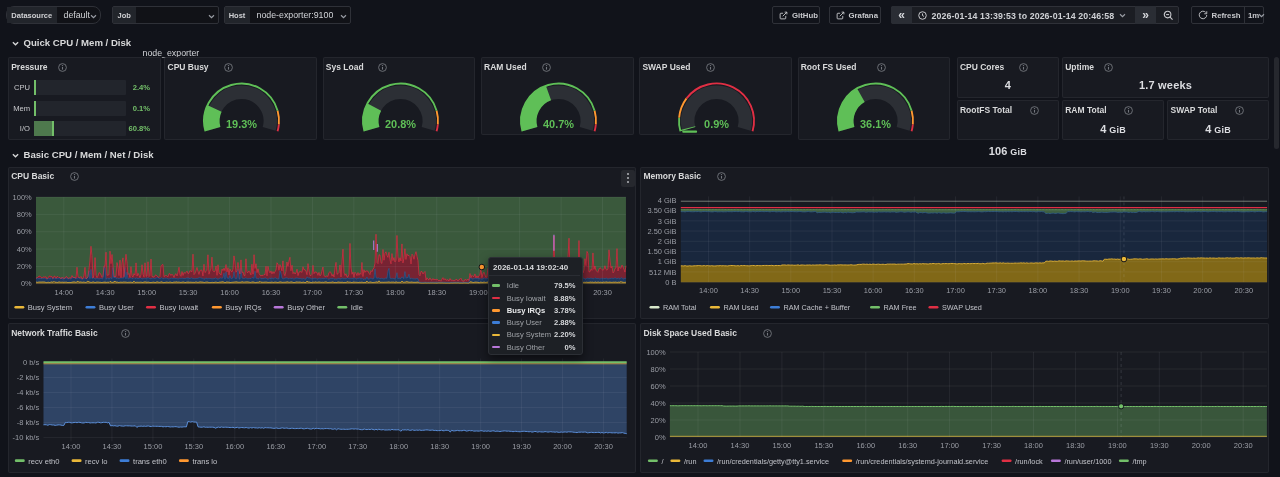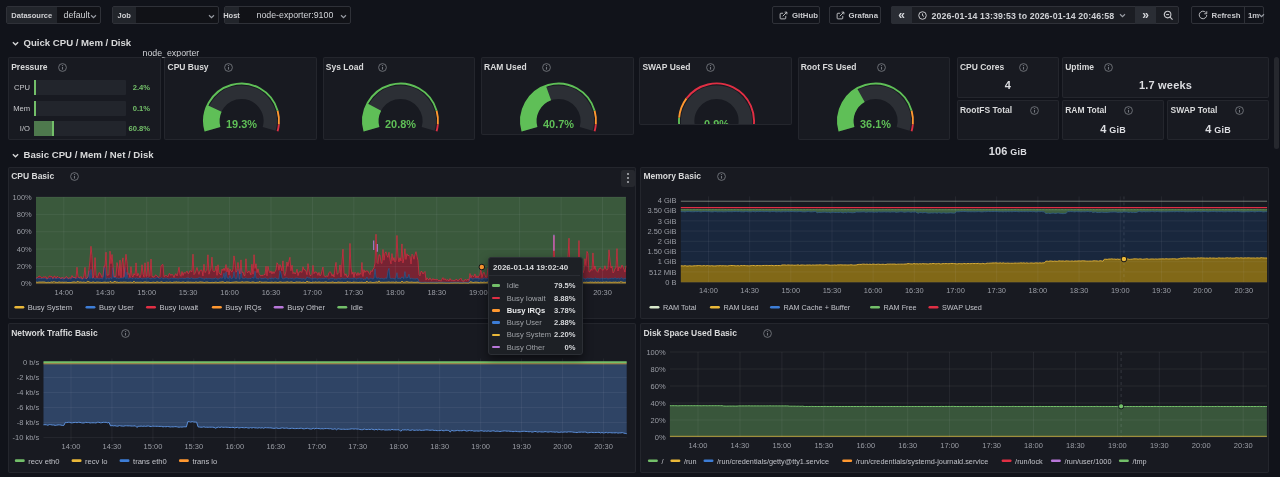--- a/index.html
+++ b/index.html
@@ -1,28 +1,28 @@
 <!DOCTYPE html>
 <html><head><meta charset="utf-8"><style>html,body{margin:0;padding:0;background:#11131a;width:1280px;height:477px;overflow:hidden;font-family:"Liberation Sans", sans-serif;}.p{position:absolute;background:#181a21;border:1px solid rgba(255,255,255,0.055);border-radius:2px;box-sizing:border-box;}.t{position:absolute;font-size:8.5px;font-weight:700;color:#d8d9da;white-space:nowrap;line-height:9px;}.abs{position:absolute;}</style></head><body>
-<div class="abs" style="left:6.0px;top:6px;width:95.0px;height:18px;border:1px solid #2f3138;border-radius:2px;box-sizing:border-box;background:#111217;">
+<div class="abs" style="left:6.0px;top:6px;width:95.0px;height:18px;border:1px solid #2f3138;border-radius:8px;box-sizing:border-box;background:#111217;">
     <div class="abs" style="left:0;top:0;bottom:0;width:49.5px;background:#22252b;color:#d0d1d4;font-size:7.5px;font-weight:700;display:flex;align-items:center;justify-content:center;">Datasource</div>
     <div class="abs" style="left:49.5px;top:0;bottom:0;right:13px;color:#d2d4d8;font-size:8.8px;display:flex;align-items:center;padding-left:7px;white-space:nowrap;">default</div>
     <svg class="abs" style="right:3.5px;top:6.5px" width="7" height="5" viewBox="0 0 8 6">
       <path d="M1 1.5L4 4.5L7 1.5" stroke="#9a9da5" stroke-width="1.4" fill="none"></path>
     </svg>
   </div>
 <div class="abs" style="left:112.0px;top:6px;width:107.0px;height:18px;border:1px solid #2f3138;border-radius:2px;box-sizing:border-box;background:#111217;">
     <div class="abs" style="left:0;top:0;bottom:0;width:22.5px;background:#22252b;color:#d0d1d4;font-size:7.5px;font-weight:700;display:flex;align-items:center;justify-content:center;">Job</div>
     <div class="abs" style="left:22.5px;top:0;bottom:0;right:13px;color:#d2d4d8;font-size:8.8px;display:flex;align-items:center;padding-left:7px;white-space:nowrap;margin-top:46px;">node_exporter</div>
     <svg class="abs" style="right:3.5px;top:6.5px" width="7" height="5" viewBox="0 0 8 6">
       <path d="M1 1.5L4 4.5L7 1.5" stroke="#9a9da5" stroke-width="1.4" fill="none"></path>
     </svg>
   </div>
 <div class="abs" style="left:223.5px;top:6px;width:127.5px;height:18px;border:1px solid #2f3138;border-radius:2px;box-sizing:border-box;background:#111217;">
-    <div class="abs" style="left:0;top:0;bottom:0;width:14px;background:#22252b;color:#d0d1d4;font-size:7.5px;font-weight:700;display:flex;align-items:center;justify-content:center;">Host</div>
+    <div class="abs" style="left:0;top:0;bottom:0;width:25.0px;background:#22252b;color:#d0d1d4;font-size:7.5px;font-weight:700;display:flex;align-items:center;justify-content:center;">Host</div>
     <div class="abs" style="left:25.0px;top:0;bottom:0;right:13px;color:#d2d4d8;font-size:8.8px;display:flex;align-items:center;padding-left:7px;white-space:nowrap;">node-exporter:9100</div>
     <svg class="abs" style="right:3.5px;top:6.5px" width="7" height="5" viewBox="0 0 8 6">
       <path d="M1 1.5L4 4.5L7 1.5" stroke="#9a9da5" stroke-width="1.4" fill="none"></path>
     </svg>
   </div>
 <div class="abs" style="left:772.0px;top:6px;width:47.5px;height:18px;border:1px solid #2f3138;border-radius:2px;box-sizing:border-box;"></div>
 <svg class="abs" style="left:779.0px;top:10.5px" width="9" height="9" viewBox="0 0 24 24" fill="none" stroke="#c7c8cc" stroke-width="2.4">
     <path d="M18 13v6a2 2 0 0 1-2 2H5a2 2 0 0 1-2-2V8a2 2 0 0 1 2-2h6"></path>
     <polyline points="15 3 21 3 21 9"></polyline>
     <line x1="10" y1="14" x2="21" y2="3"></line>
@@ -131,21 +131,21 @@
       <path d="M47.80,71.51 A29.80,29.80 0 0 1 66.40,35.25" fill="none" stroke="#5fbf57" stroke-width="15.5"></path>
       <text x="76.5" y="70.3" font-size="11" font-weight="700" fill="#5fbf57" text-anchor="middle">40.7%</text>
     </svg>
   </div>
 <div class="t" style="left:484.1px;top:62.8px;">RAM Used</div>
 <svg class="abs" style="left:541.8px;top:62.8px" width="9" height="9" viewBox="0 0 9 9">
     <circle cx="4.5" cy="4.5" r="3.9" fill="none" stroke="#74777e" stroke-width="0.9"></circle>
     <line x1="4.5" y1="4" x2="4.5" y2="6.6" stroke="#74777e" stroke-width="1.1"></line>
     <circle cx="4.5" cy="2.6" r="0.7" fill="#74777e"></circle>
   </svg>
-<div class="p" style="left:639.2px;top:57.3px;width:152.9px;height:68px;overflow:hidden;">
+<div class="p" style="left:639.2px;top:57.3px;width:152.9px;height:78px;overflow:hidden;">
     <svg width="153" height="82" viewBox="0 0 152.9 82.4" font-family="Liberation Sans" style="position:absolute;left:0;top:0">
       <path d="M48.67,71.27 A28.90,28.90 0 1 1 104.23,71.27" fill="none" stroke="#2c2f35" stroke-width="13.5"></path>
       <path d="M40.21,73.69 A37.70,37.70 0 0 1 38.91,59.88" fill="none" stroke="#5fbf57" stroke-width="1.9"></path>
       <path d="M38.91,59.88 A37.70,37.70 0 0 1 46.34,40.61" fill="none" stroke="#FF9830" stroke-width="1.9"></path>
       <path d="M46.34,40.61 A37.70,37.70 0 0 1 112.69,73.69" fill="none" stroke="#E02F44" stroke-width="1.9"></path>
       <path d="M47.80,71.51 A29.80,29.80 0 0 1 47.52,70.45" fill="none" stroke="#5fbf57" stroke-width="15.5"></path>
       <rect x="42.0" y="72.9" width="15" height="2.2" rx="1.1" fill="#5fbf57"></rect>
       <text x="76.5" y="70.3" font-size="11" font-weight="700" fill="#5fbf57" text-anchor="middle">0.9%</text>
     </svg>
   </div>

